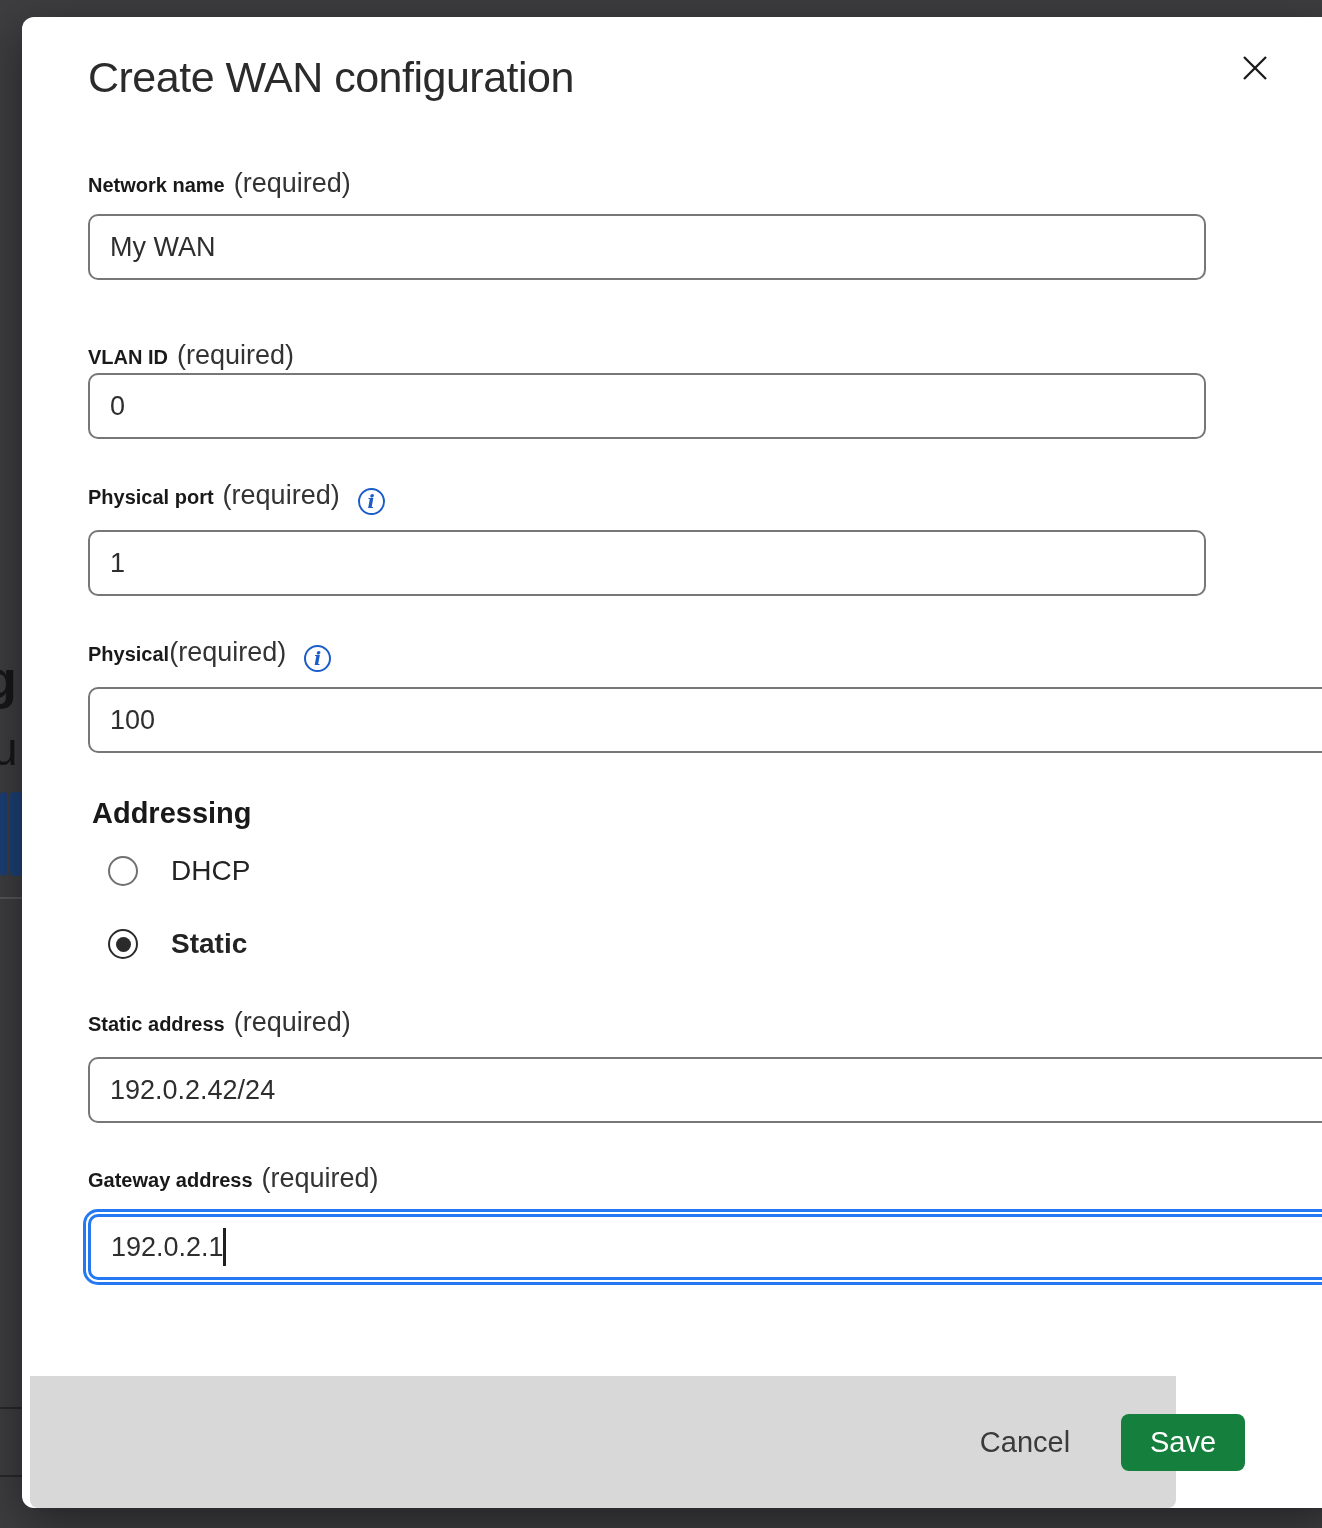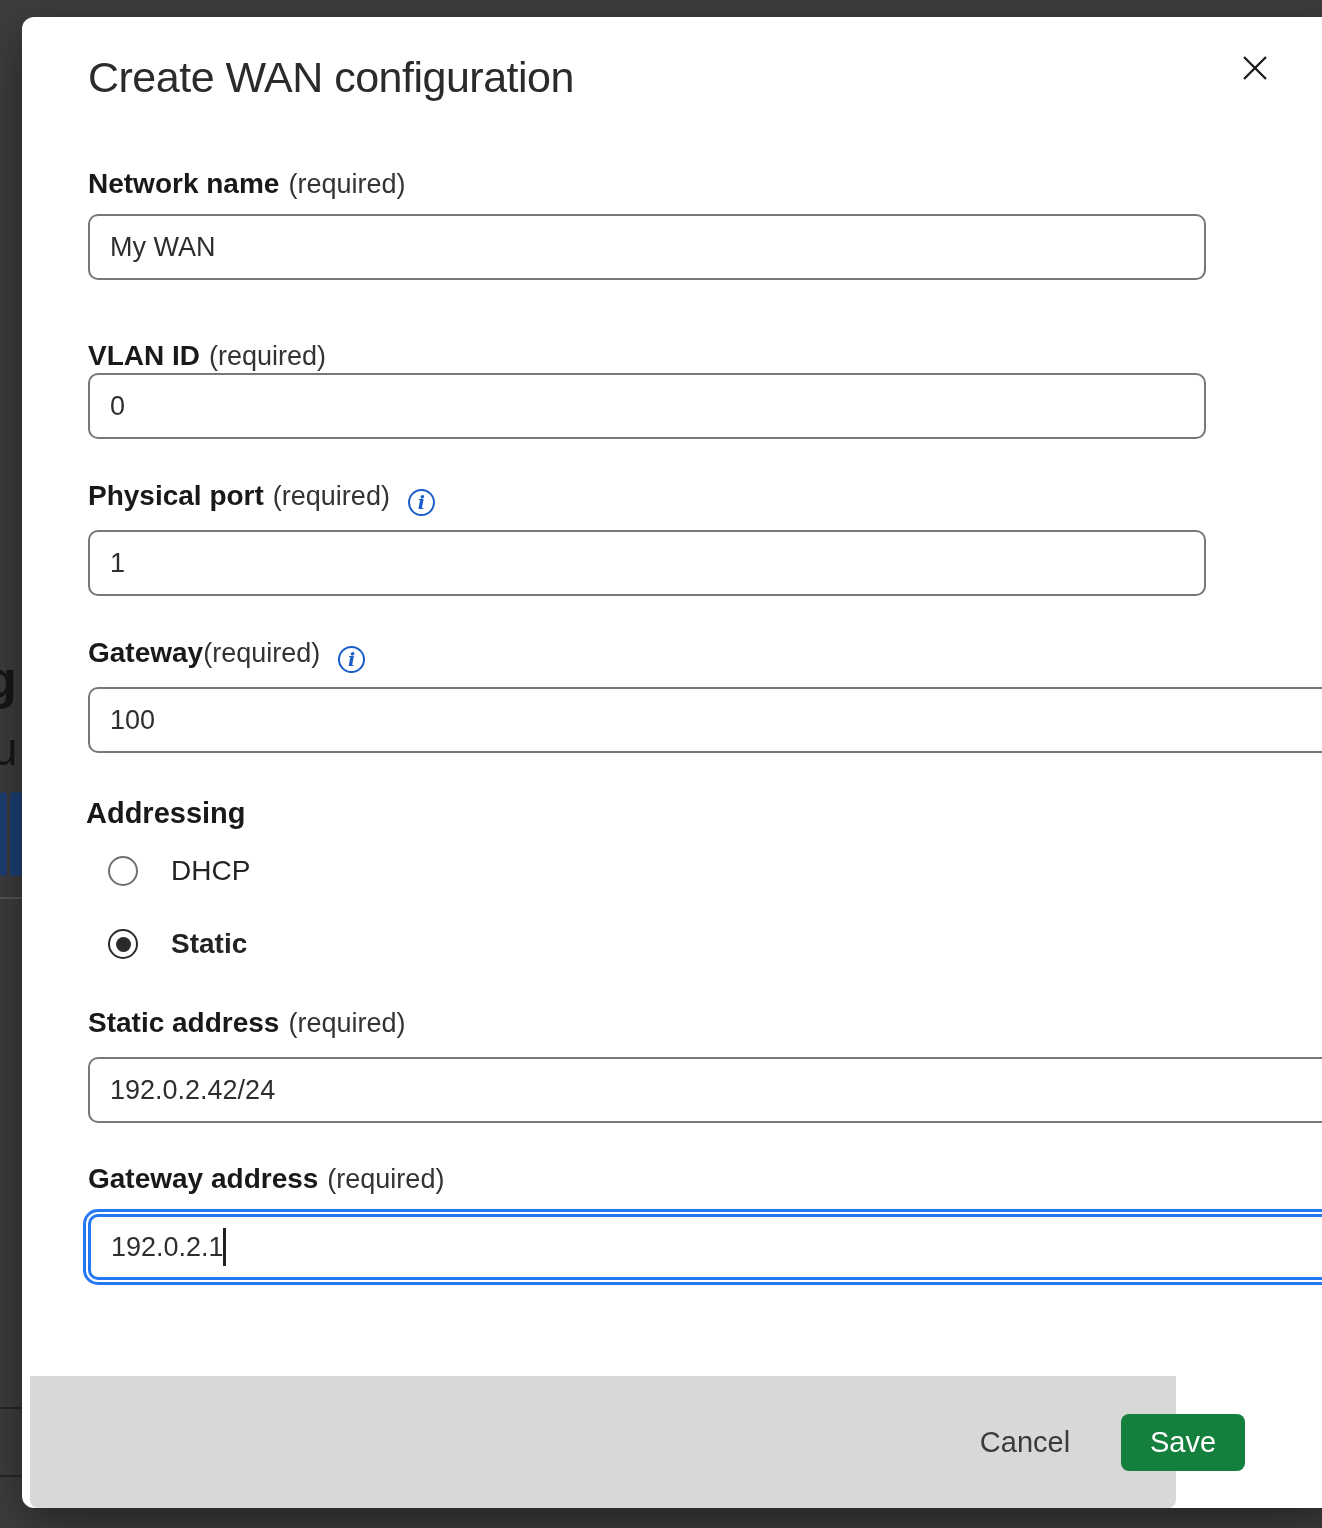--- a/index.html
+++ b/index.html
@@ -39,21 +39,21 @@
     position:absolute; left:1211px; top:29px; width:44px; height:44px;
     background:none; border:none; padding:6px; cursor:pointer;
     display:flex; align-items:center; justify-content:center;
   }
   .modal-title {
     position:absolute; left:66px; top:36px;
     font-size:43px; font-weight:400; color:#2b2b2b; letter-spacing:-0.5px;
   }
 
   .field-label { position:absolute; left:66px; height:34px; white-space:nowrap; }
-  .lbl { font-size:28px; font-weight:700; color:#191919; }
+  .lbl { font-size:20px; font-weight:700; color:#191919; }
   .req { font-size:27px; font-weight:400; color:#333333; margin-left:9px; }
   .req.no-gap { margin-left:0; }
 
   .info-icon {
     display:inline-flex; align-items:center; justify-content:center;
     width:27px; height:27px; margin-left:18px; vertical-align:-4px;
     border:2px solid #1a5dc8; border-radius:50%;
     color:#1a5dc8; font-size:19px; font-family:"DejaVu Serif", serif;
     font-style:italic; font-weight:700; box-sizing:border-box; cursor:pointer;
   }
@@ -65,21 +65,21 @@
     font-family:"Liberation Sans", sans-serif; outline:none;
   }
   .w-narrow { width:1118px; }
   .w-wide   { width:1267px; }
   .txt-input.focused {
     border:3px solid #2478f2;
     box-shadow:0 0 0 2px #ffffff, 0 0 0 5px #2478f2;
   }
   .caret { position:absolute; left:201px; top:1211px; width:3px; height:38px; background:#202020; }
 
-  .section-heading { position:absolute; left:64px; font-size:29px; font-weight:700; color:#191919; }
+  .section-heading { position:absolute; left:70px; font-size:29px; font-weight:700; color:#191919; }
 
   .radio-row { position:absolute; left:86px; display:flex; align-items:center; cursor:pointer; }
   .radio-circle {
     width:30px; height:30px; border-radius:50%; box-sizing:border-box;
     border:2px solid #707070; background:#fff; flex:0 0 auto;
     display:flex; align-items:center; justify-content:center;
   }
   .radio-circle.selected { border-color:#2a2a2a; }
   .radio-dot { width:15px; height:15px; border-radius:50%; background:#2a2a2a; }
   .radio-label { margin-left:33px; font-size:28px; color:#232323; }
@@ -141,21 +141,21 @@
       <span class="lbl">VLAN ID</span><span class="req">(required)</span>
     </div>
     <input class="txt-input w-narrow" style="top: 356px;" type="text" value="0">
 
     <div class="field-label" style="top:463px;">
       <span class="lbl">Physical port</span><span class="req">(required)</span><span class="info-icon">i</span>
     </div>
     <input class="txt-input w-narrow" style="top: 513px;" type="text" value="1">
 
     <div class="field-label" style="top:620px;">
-      <span class="lbl">Gateway</span><span class="req no-gap">(required)</span><span class="info-icon">i</span>
+      <span class="lbl">Physical</span><span class="req no-gap">(required)</span><span class="info-icon">i</span>
     </div>
     <input class="txt-input w-wide" style="top: 670px;" type="text" value="100">
 
     <div class="section-heading" style="top:780px;">Addressing</div>
 
     <div class="radio-row" style="top:838px;">
       <span class="radio-circle"></span>
       <span class="radio-label">DHCP</span>
     </div>
     <div class="radio-row" style="top:911px;">

